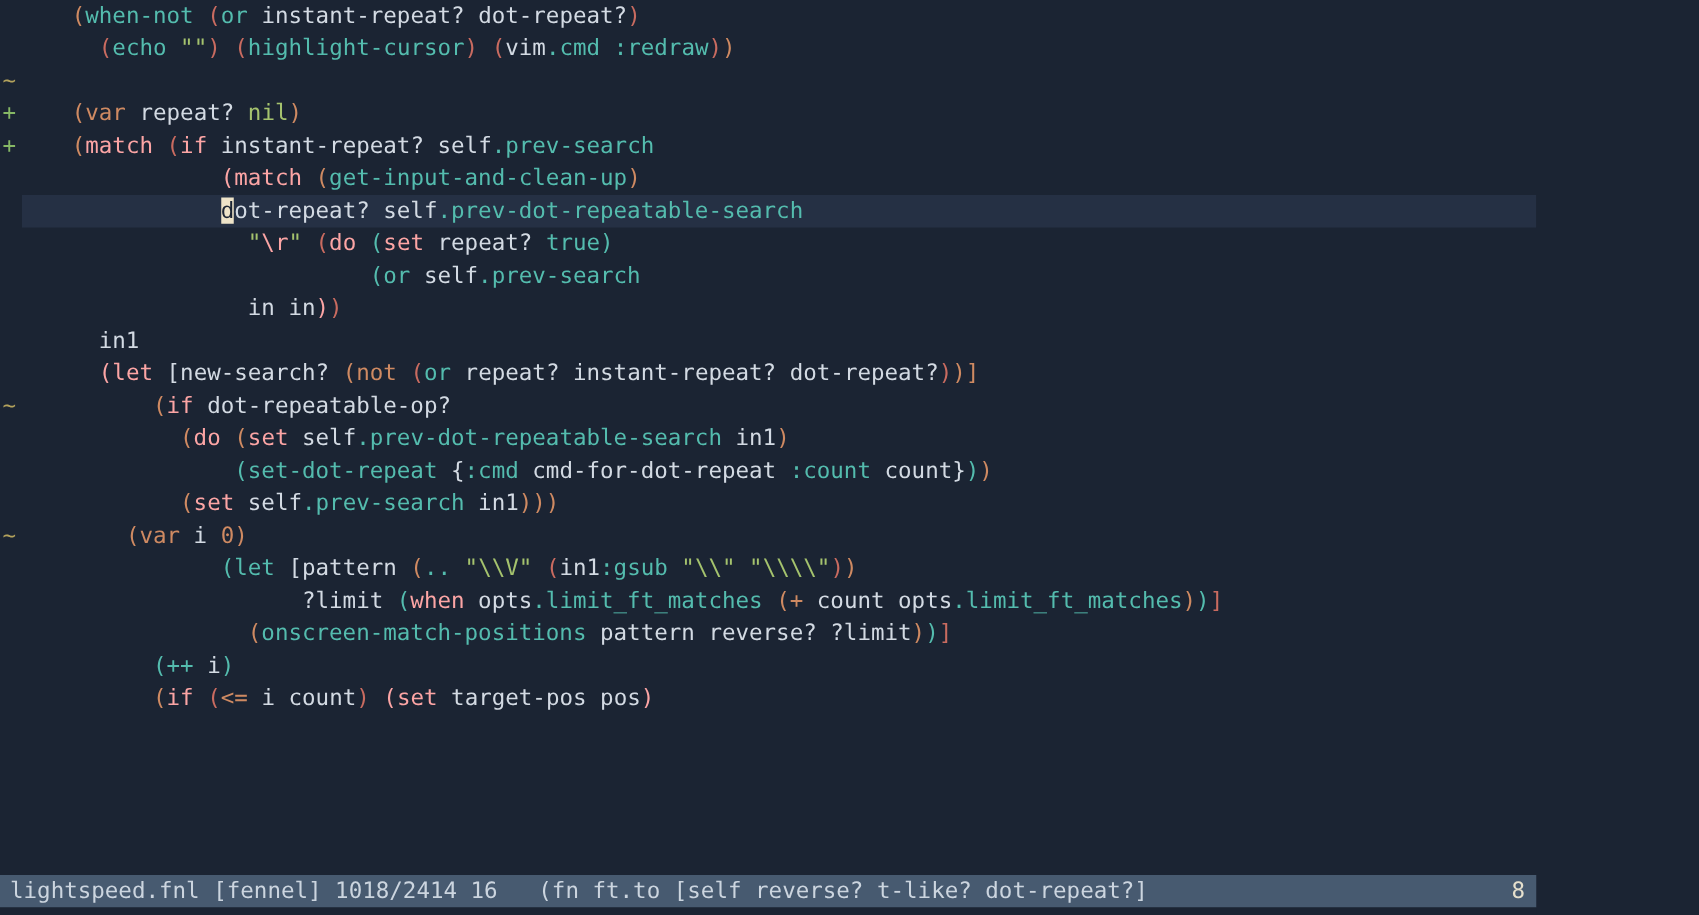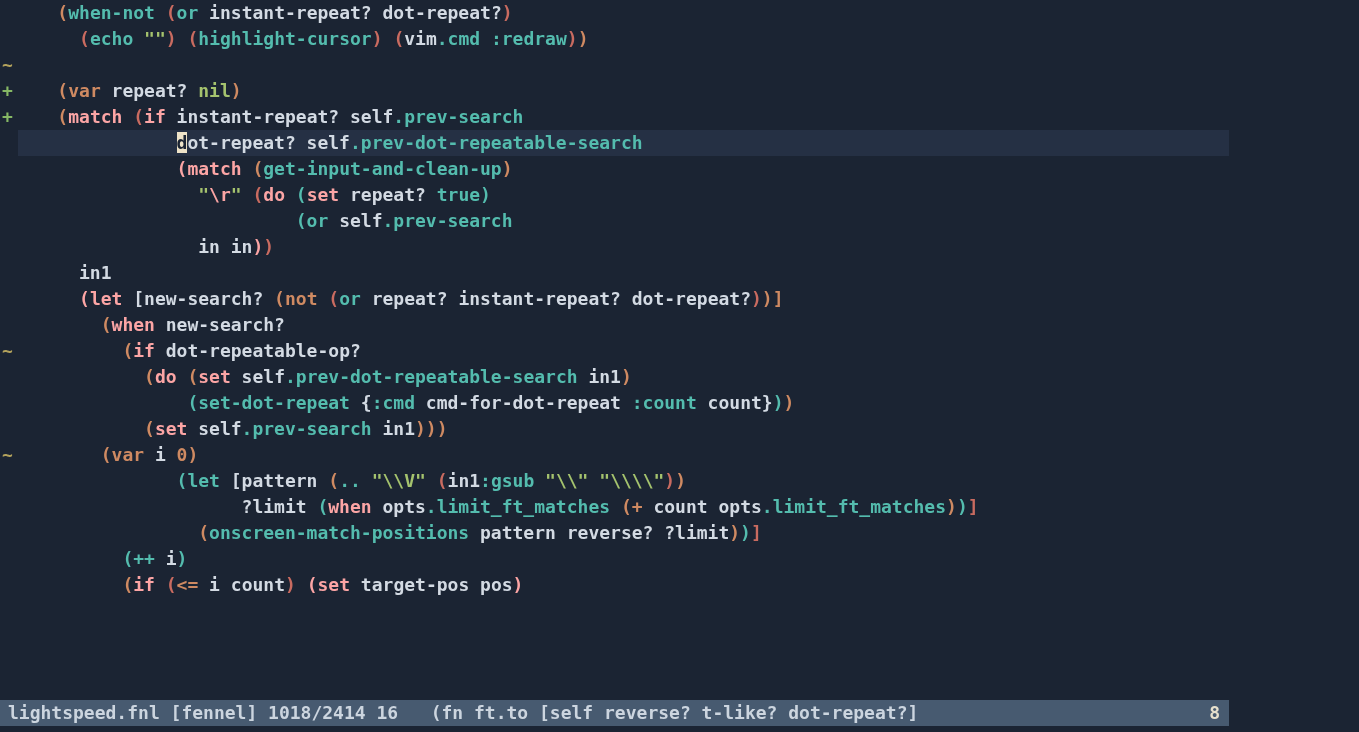--- a/index.html
+++ b/index.html
@@ -3,21 +3,21 @@
 <meta charset="utf-8">
 <style>
   * { margin: 0; padding: 0; box-sizing: border-box; }
   html, body { width: 1359px; height: 732px; overflow: hidden; }
   body {
     background: #1b2433;
     font-family: "DejaVu Sans Mono", "Liberation Mono", monospace;
     font-size: 18px;
     line-height: 26px;
   }
-  #editor { width: 1229px; height: 732px; display: flex; flex-direction: column; font-weight: bold; }
+  #editor { width: 1229px; height: 732px; display: flex; flex-direction: column; }
   #code { flex: 0 0 700px; overflow: hidden; position: relative; }
   .line {
     height: 26px;
     white-space: pre;
     position: relative;
     padding-left: 14px;
     color: #d3dae3;
   }
   .line.cursorline {
     background: linear-gradient(to right, transparent 18px, #253044 18px);
@@ -53,28 +53,27 @@
 </head>
 <body>
 
 <div id="editor">
   <div id="code">
       <div class="line"><span class="tok-w">    </span><span class="tok-o">(</span><span class="tok-t">when-not</span><span class="tok-w"> </span><span class="tok-r">(</span><span class="tok-t">or</span><span class="tok-w"> instant-repeat? dot-repeat?</span><span class="tok-r">)</span></div>
       <div class="line"><span class="tok-w">      </span><span class="tok-r">(</span><span class="tok-t">echo</span><span class="tok-w"> </span><span class="tok-g">""</span><span class="tok-r">)</span><span class="tok-w"> </span><span class="tok-r">(</span><span class="tok-t">highlight-cursor</span><span class="tok-r">)</span><span class="tok-w"> </span><span class="tok-r">(</span><span class="tok-w">vim</span><span class="tok-t">.cmd</span><span class="tok-w"> </span><span class="tok-t">:redraw</span><span class="tok-r">)</span><span class="tok-o">)</span></div>
       <div class="line"><span class="sign sign-tilde">~</span></div>
       <div class="line"><span class="sign sign-plus">+</span><span class="tok-w">    </span><span class="tok-o">(</span><span class="tok-o">var</span><span class="tok-w"> repeat? </span><span class="tok-g">nil</span><span class="tok-o">)</span></div>
       <div class="line"><span class="sign sign-plus">+</span><span class="tok-w">    </span><span class="tok-o">(</span><span class="tok-y">match</span><span class="tok-w"> </span><span class="tok-r">(</span><span class="tok-y">if</span><span class="tok-w"> instant-repeat? self</span><span class="tok-t">.prev-search</span></div>
+      <div class="line"><span class="tok-w">               </span><span class="tok-y">(</span><span class="tok-y">match</span><span class="tok-w"> </span><span class="tok-o">(</span><span class="tok-t">get-input-and-clean-up</span><span class="tok-o">)</span></div>
       <div class="line cursorline"><span class="tok-w">               </span><span class="tok-cur">d</span><span class="tok-w">ot-repeat? self</span><span class="tok-t">.prev-dot-repeatable-search</span></div>
-      <div class="line"><span class="tok-w">               </span><span class="tok-y">(</span><span class="tok-y">match</span><span class="tok-w"> </span><span class="tok-o">(</span><span class="tok-t">get-input-and-clean-up</span><span class="tok-o">)</span></div>
       <div class="line"><span class="tok-w">                 </span><span class="tok-g">"</span><span class="tok-y">\r</span><span class="tok-g">"</span><span class="tok-w"> </span><span class="tok-r">(</span><span class="tok-y">do</span><span class="tok-w"> </span><span class="tok-t">(</span><span class="tok-y">set</span><span class="tok-w"> repeat? </span><span class="tok-t">true</span><span class="tok-t">)</span></div>
       <div class="line"><span class="tok-w">                          </span><span class="tok-t">(</span><span class="tok-t">or</span><span class="tok-w"> self</span><span class="tok-t">.prev-search</span></div>
       <div class="line"><span class="tok-w">                 in in</span><span class="tok-y">)</span><span class="tok-r">)</span></div>
       <div class="line"><span class="tok-w">      in1</span></div>
       <div class="line"><span class="tok-w">      </span><span class="tok-y">(</span><span class="tok-y">let</span><span class="tok-w"> [new-search? </span><span class="tok-o">(</span><span class="tok-o">not</span><span class="tok-w"> </span><span class="tok-r">(</span><span class="tok-t">or</span><span class="tok-w"> repeat? instant-repeat? dot-repeat?</span><span class="tok-r">)</span><span class="tok-o">)</span><span class="tok-o">]</span></div>
-      <div class="line"><span class="tok-w">        </span><span class="tok-o">(</span><span class="tok-y">when</span><span class="tok-w"> new-search?</span></div>
       <div class="line"><span class="sign sign-tilde">~</span><span class="tok-w">          </span><span class="tok-o">(</span><span class="tok-y">if</span><span class="tok-w"> dot-repeatable-op?</span></div>
       <div class="line"><span class="tok-w">            </span><span class="tok-o">(</span><span class="tok-y">do</span><span class="tok-w"> </span><span class="tok-o">(</span><span class="tok-y">set</span><span class="tok-w"> self</span><span class="tok-t">.prev-dot-repeatable-search</span><span class="tok-w"> in1</span><span class="tok-o">)</span></div>
       <div class="line"><span class="tok-w">                </span><span class="tok-t">(</span><span class="tok-t">set-dot-repeat</span><span class="tok-w"> {</span><span class="tok-t">:cmd</span><span class="tok-w"> cmd-for-dot-repeat </span><span class="tok-t">:count</span><span class="tok-w"> count}</span><span class="tok-t">)</span><span class="tok-o">)</span></div>
       <div class="line"><span class="tok-w">            </span><span class="tok-o">(</span><span class="tok-y">set</span><span class="tok-w"> self</span><span class="tok-t">.prev-search</span><span class="tok-w"> in1</span><span class="tok-o">)</span><span class="tok-o">)</span><span class="tok-o">)</span></div>
       <div class="line"><span class="sign sign-tilde">~</span><span class="tok-w">        </span><span class="tok-o">(</span><span class="tok-o">var</span><span class="tok-w"> i </span><span class="tok-o">0</span><span class="tok-o">)</span></div>
       <div class="line"><span class="tok-w">               </span><span class="tok-t">(</span><span class="tok-t">let</span><span class="tok-w"> [pattern </span><span class="tok-o">(</span><span class="tok-t">..</span><span class="tok-w"> </span><span class="tok-g">"\\V"</span><span class="tok-w"> </span><span class="tok-r">(</span><span class="tok-w">in1</span><span class="tok-t">:gsub</span><span class="tok-w"> </span><span class="tok-g">"\\"</span><span class="tok-w"> </span><span class="tok-g">"\\\\"</span><span class="tok-r">)</span><span class="tok-o">)</span></div>
       <div class="line"><span class="tok-w">                     ?limit </span><span class="tok-t">(</span><span class="tok-y">when</span><span class="tok-w"> opts</span><span class="tok-t">.limit_ft_matches</span><span class="tok-w"> </span><span class="tok-o">(</span><span class="tok-o">+</span><span class="tok-w"> count opts</span><span class="tok-t">.limit_ft_matches</span><span class="tok-o">)</span><span class="tok-t">)</span><span class="tok-r">]</span></div>
       <div class="line"><span class="tok-w">                 </span><span class="tok-o">(</span><span class="tok-t">onscreen-match-positions</span><span class="tok-w"> pattern reverse? ?limit</span><span class="tok-o">)</span><span class="tok-t">)</span><span class="tok-r">]</span></div>
       <div class="line"><span class="tok-w">          </span><span class="tok-t">(</span><span class="tok-t">++</span><span class="tok-w"> i</span><span class="tok-t">)</span></div>
       <div class="line"><span class="tok-w">          </span><span class="tok-o">(</span><span class="tok-y">if</span><span class="tok-w"> </span><span class="tok-r">(</span><span class="tok-o">&lt;=</span><span class="tok-w"> i count</span><span class="tok-r">)</span><span class="tok-w"> </span><span class="tok-y">(</span><span class="tok-y">set</span><span class="tok-w"> target-pos pos</span><span class="tok-y">)</span></div>

